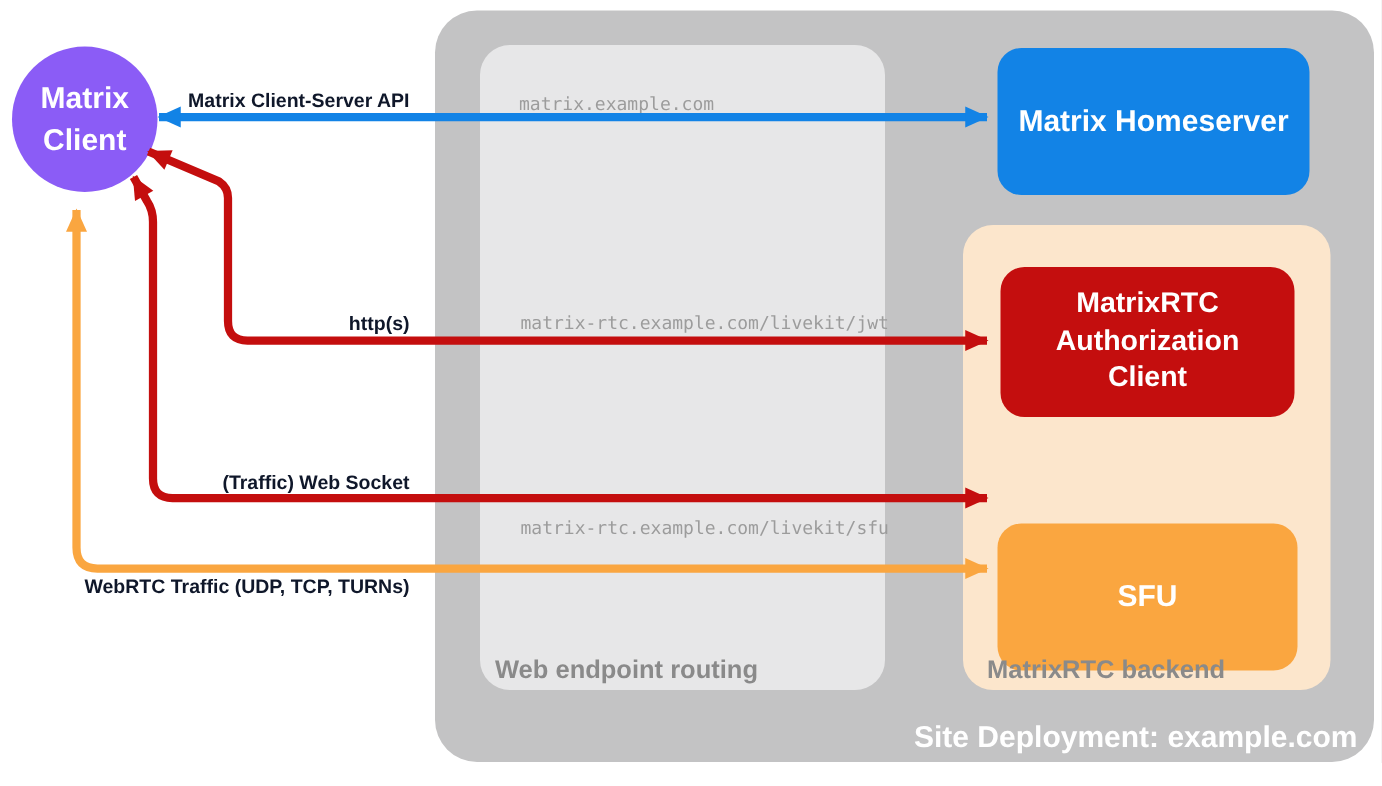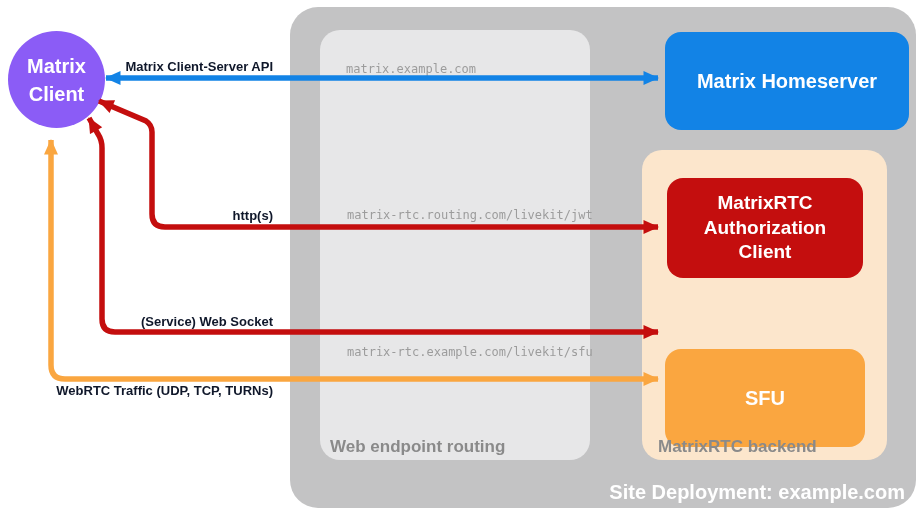--- a/index.html
+++ b/index.html
@@ -8,21 +8,21 @@
     font-family:"Liberation Sans",sans-serif;background:#ffffff;
   }
   .abs{position:absolute;}
   
   .site-container{left:290px;top:7px;width:626px;height:501px;background:#C3C3C4;border-radius:28px;}
   .routing-box{left:320px;top:30px;width:270px;height:430px;background:#E7E7E8;border-radius:20px;}
   .backend-box{left:642px;top:150px;width:245px;height:310px;background:#FCE6CC;border-radius:20px;}
   
   .node{display:flex;align-items:center;justify-content:center;text-align:center;color:#ffffff;font-weight:bold;}
   .client-circle{left:8px;top:31px;width:97px;height:97px;border-radius:50%;background:#8b5cf6;font-size:20px;line-height:1.4;padding:0 14px;box-sizing:border-box;}
-  .homeserver{left:665px;top:32px;width:244px;height:98px;border-radius:16px;background:#1283E6;font-size:20px;}
+  .homeserver{left:665px;top:32px;width:208px;height:98px;border-radius:16px;background:#1283E6;font-size:20px;}
   .auth{left:667px;top:178px;width:196px;height:100px;border-radius:16px;background:#C40E0E;font-size:19px;line-height:1.3;}
   .auth .inner{width:160px;}
   .sfu{left:665px;top:309px;width:200px;height:98px;border-radius:16px;background:#FAA640;font-size:20px;margin-top:40px;}
   
   .url-label{position:absolute;font-family:"DejaVu Sans Mono",monospace;font-size:12px;color:#9C9C9C;white-space:nowrap;padding-left:16px;}
   .edge-label{position:absolute;right:648px;text-align:right;font-size:13px;font-weight:bold;color:#0f172a;white-space:nowrap;}
   .container-label{position:absolute;font-size:17px;font-weight:bold;color:#8A8A8A;white-space:nowrap;text-align:right;}
   .site-label{position:absolute;right:16px;top:481px;font-size:20px;font-weight:bold;color:#ffffff;white-space:nowrap;}
   
   svg.arrows{position:absolute;left:0;top:0;pointer-events:none;}
@@ -42,26 +42,26 @@
 
   <div class="abs node homeserver">Matrix Homeserver</div>
 
   <div class="abs node auth">
     <div class="inner">MatrixRTC Authorization Client</div>
   </div>
 
   <div class="abs node sfu">SFU</div>
 
   <div class="url-label" style="left:330px;top:62px;">matrix.example.com</div>
-  <div class="url-label" style="left:331px;top:208px;">matrix-rtc.routing.com/livekit/jwt</div>
+  <div class="url-label" style="left:331px;top:208px;">matrix-rtc.example.com/livekit/jwt</div>
   <div class="url-label" style="left:331px;top:313px;margin-top:32px;">matrix-rtc.example.com/livekit/sfu</div>
 
   <div class="edge-label" style="top:59px;">Matrix Client-Server API</div>
   <div class="edge-label" style="top:208px;">http(s)</div>
-  <div class="edge-label" style="top:314px;">(Service) Web Socket</div>
+  <div class="edge-label" style="top:314px;">(Traffic) Web Socket</div>
   <div class="edge-label" style="top:359px;margin-top:24px;">WebRTC Traffic (UDP, TCP, TURNs)</div>
 
   <div class="container-label" style="left:330px;top:437px;">Web endpoint routing</div>
   <div class="container-label" style="left:658px;top:437px;">MatrixRTC backend</div>
   <div class="site-label">Site Deployment: example.com</div>
 
   <svg class="arrows" width="921" height="524" viewBox="0 0 921 524">
     <defs>
       <marker id="arrow-blue" markerUnits="userSpaceOnUse" markerWidth="17" markerHeight="15" refX="15" refY="7.5" orient="auto-start-reverse">
         <path d="M0.5,0.5 L16,7.5 L0.5,14.5 Z" fill="#1283E6"></path>

